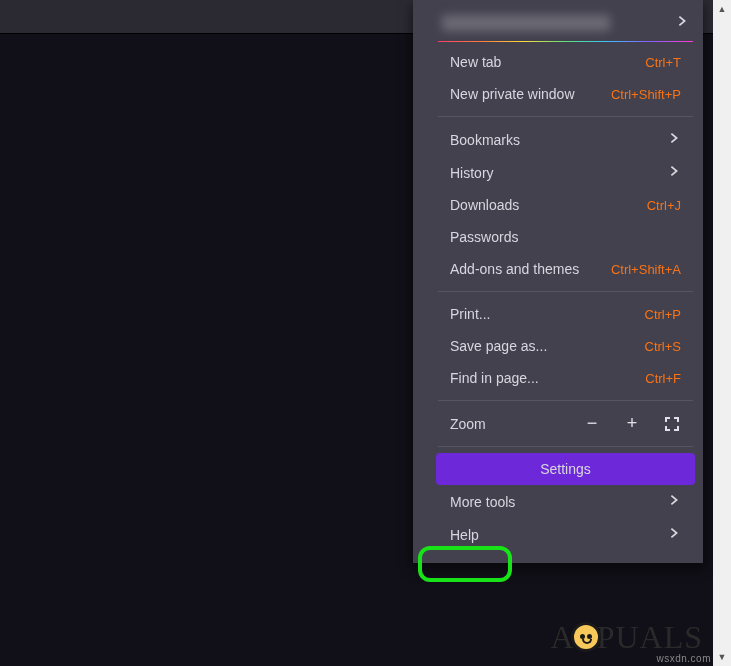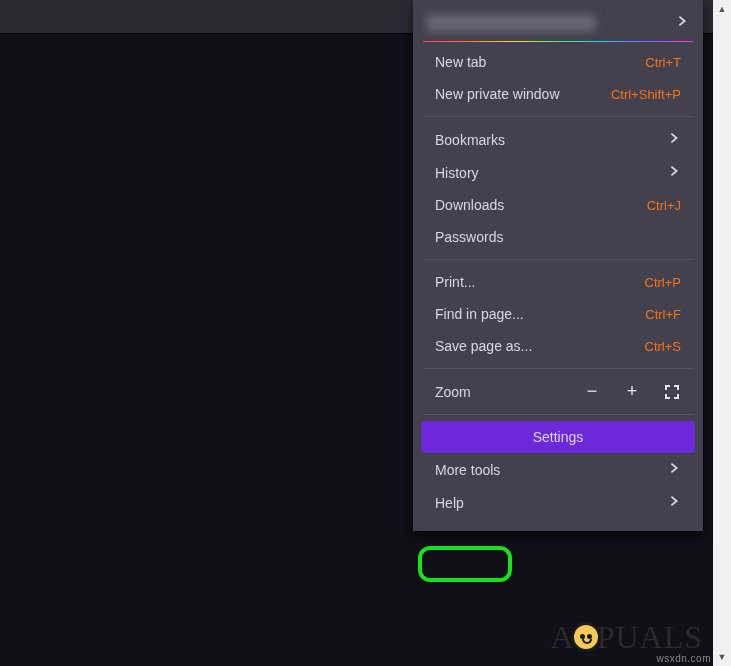--- a/index.html
+++ b/index.html
@@ -21,21 +21,21 @@
     background: #110f17;
   }
   .menu {
     position: absolute;
     top: 0;
     left: 413px;
     width: 290px;
     background: #42414d;
     border-radius: 0;
     box-shadow: 0 4px 12px rgba(0,0,0,0.6);
-    padding: 4px 0 12px 0;
+    padding: 4px 0 12px 15px;
   }
   .account-row {
     display: flex; align-items: center; justify-content: space-between;
     padding: 10px 14px 10px 14px;
     color: #c8c6cf;
     font-size: 14px;
     cursor: pointer;
   }
   .account-row .blur {
     filter: blur(5px);
@@ -191,34 +191,38 @@
           <path d="M5 3l6 5-6 5"></path>
         </svg></span>
   </div>
   <div class="menu-item">
     <span>Downloads</span>
     <span class="accel">Ctrl+J</span>
   </div>
   <div class="menu-item">
     <span>Passwords</span>
   </div>
+  <div class="menu-item">
+    <span>Add-ons and themes</span>
+    <span class="accel">Ctrl+Shift+A</span>
+  </div>
 
   <div class="sep"></div>
 
   <div class="menu-item">
     <span>Print...</span>
     <span class="accel">Ctrl+P</span>
   </div>
   <div class="menu-item">
+    <span>Save page as...</span>
+    <span class="accel">Ctrl+S</span>
+  </div>
+  <div class="menu-item">
     <span>Find in page...</span>
     <span class="accel">Ctrl+F</span>
-  </div>
-  <div class="menu-item">
-    <span>Save page as...</span>
-    <span class="accel">Ctrl+S</span>
   </div>
 
   <div class="sep"></div>
 
   <div class="zoom-row">
     <span class="label">Zoom</span>
     <span class="zoom-controls">
       <span class="zoom-btn">−</span>
       <span class="zoom-btn">+</span>
       <span class="zoom-btn fullscreen">

